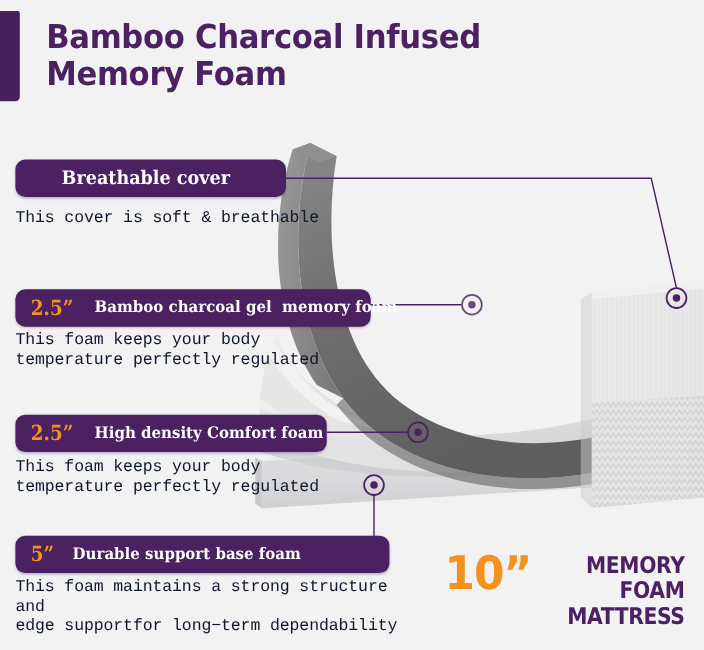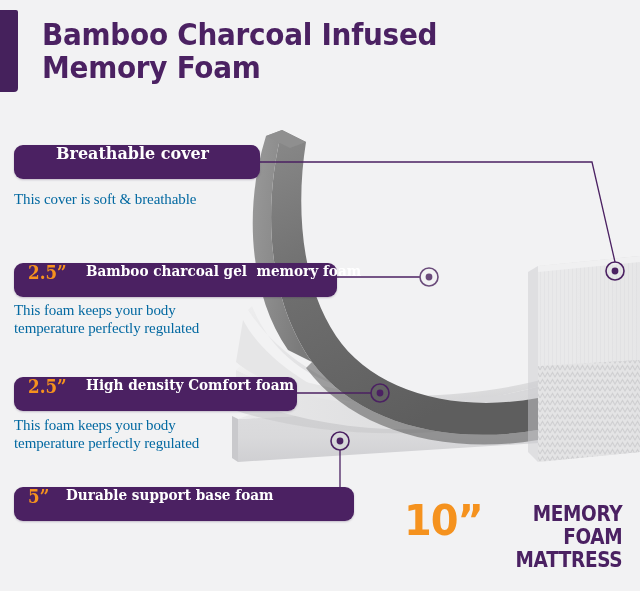--- a/index.html
+++ b/index.html
@@ -53,20 +53,21 @@
     white-space: pre-line;
   }
 
   
   .badge {
     position: absolute;
     background: #4b2162;
     border-radius: 9px;
     box-sizing: border-box;
     display: flex;
+    align-items: center;
     height: 34px;
     padding: 0 14px;
     box-shadow: 0 1px 2px rgba(60,30,80,0.25);
   }
   .badge .measure {
     color: #f5921e;
     font-family: "DejaVu Serif", serif;
     font-weight: bold;
     font-size: 19px;
     line-height: 19px;
@@ -89,22 +90,22 @@
 
   #badge-cover   { left: 14px;  top: 145px; width: 246px; justify-content: center; }
   #badge-cover .badge-label { font-size: 17px; }
   #badge-gel     { left: 14px;  top: 263px; width: 323px; }
   #badge-comfort { left: 14px;  top: 377px; width: 283px; }
   #badge-base    { left: 14px;  top: 487px; width: 340px; }
 
   
   .desc {
     position: absolute;
-    color: #0369a1;
-    font-family: Liberation Serif, serif;
+    color: #0f172a;
+    font-family: Liberation Mono, monospace;
     font-size: 15px;
     line-height: 18px;
     white-space: pre-line;
     letter-spacing: -0.1px;
   }
   #desc-cover   { left: 14px; top: 190px; width: 330px; }
   #desc-gel     { left: 14px; top: 301px; width: 330px; }
   #desc-comfort { left: 14px; top: 416px; width: 330px; }
   #desc-base    { left: 14px; top: 525px; width: 360px; }
 
@@ -275,20 +276,22 @@
   <div class="badge wide-gap" id="badge-base">
     <span class="measure">5”</span>
     <span class="badge-label">Durable support base foam</span>
   </div>
 
   <div class="desc" id="desc-cover">This cover is soft &amp; breathable</div>
   <div class="desc" id="desc-gel">This foam keeps your body
 temperature perfectly regulated</div>
   <div class="desc" id="desc-comfort">This foam keeps your body
 temperature perfectly regulated</div>
+  <div class="desc" id="desc-base">This foam maintains a strong structure and
+edge supportfor long−term dependability</div>
 
   <div id="size-callout">
     <span class="size-number">10”</span>
     <span class="size-words">MEMORY FOAM
 MATTRESS</span>
   </div>
 
 </div>
 
 </body></html>

